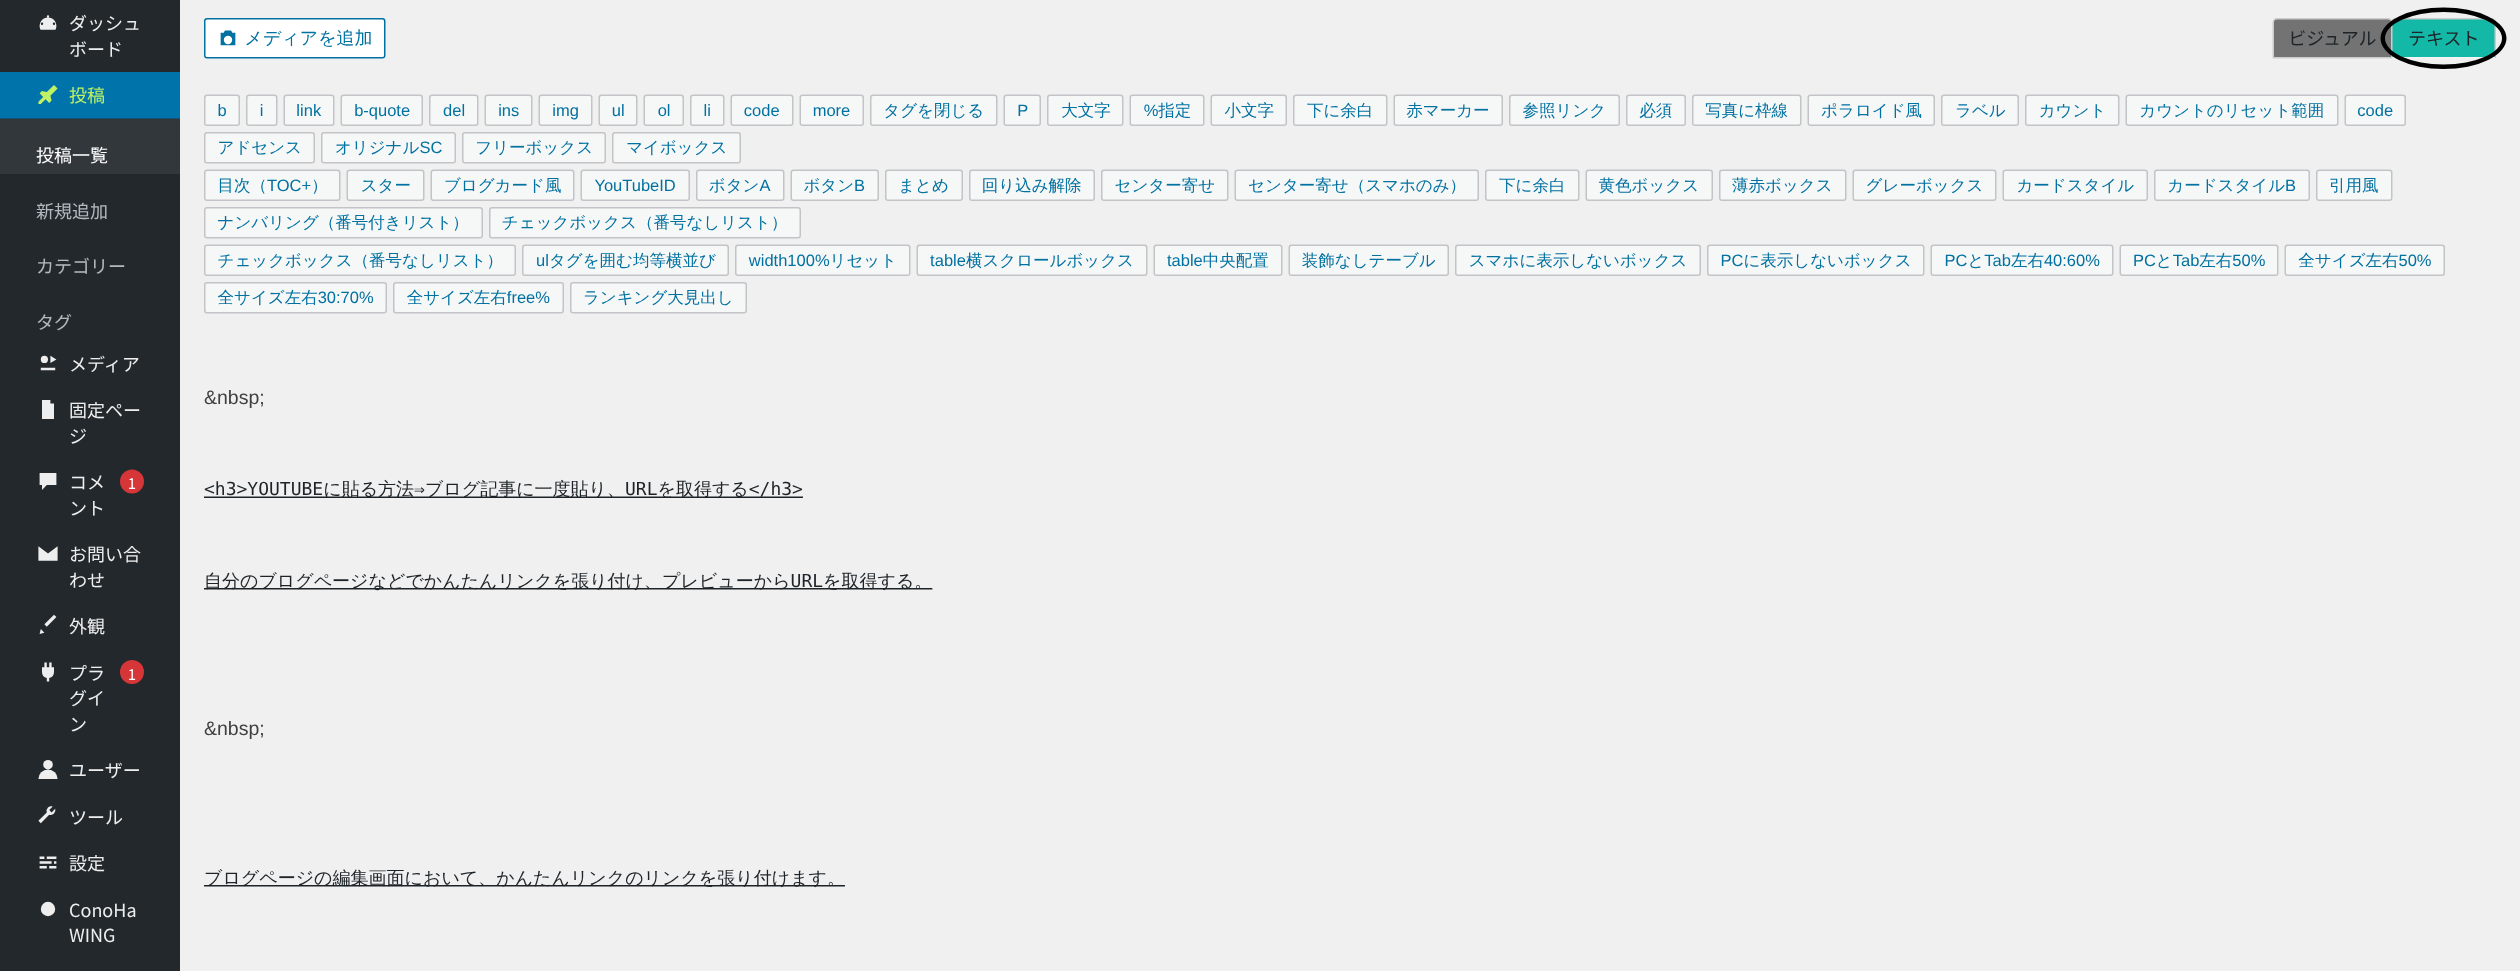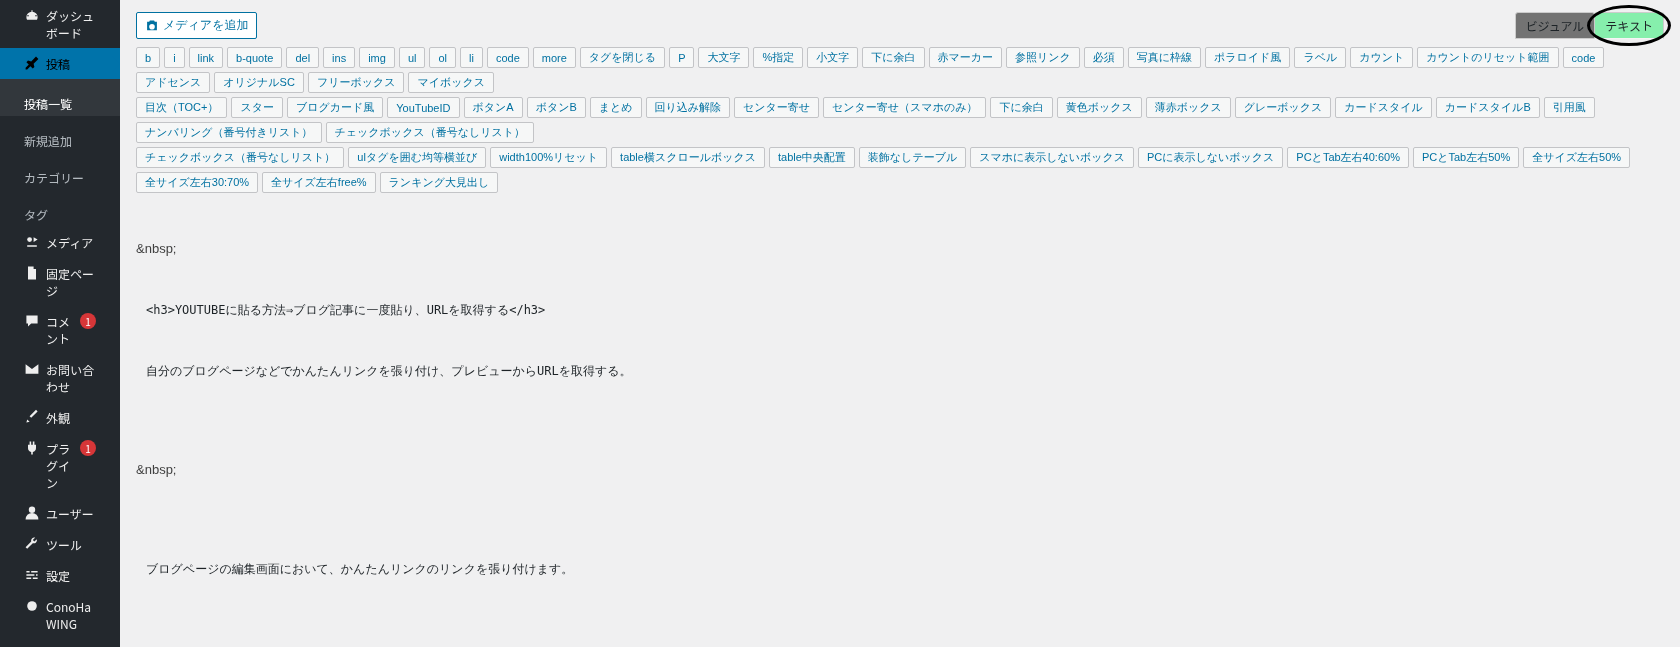--- a/index.html
+++ b/index.html
@@ -1,39 +1,39 @@
 <!DOCTYPE html>
 <html><head>
 <meta charset="utf-8">
 <style>
 * { margin:0; padding:0; box-sizing:border-box; }
 body { font-family:-apple-system,BlinkMacSystemFont,"Segoe UI","Noto Sans JP",sans-serif; font-size:13px; background:#f1f1f1; color:#1d2327; }
 .layout { display:flex; min-height:647px; }
 .sidebar { width:120px; background:#23282d; color:#eee; flex-shrink:0; }
 .sidebar-item { display:flex; align-items:flex-start; padding:7px 24px; color:#eee; cursor:pointer; font-size:12px; position:relative; }
-.sidebar-item.current { background:#0073aa; color:#000000; }
+.sidebar-item.current { background:#0073aa; color:#bef264; }
 .sidebar-item.current::after { content:''; position:absolute; right:-8px; top:50%; transform:translateY(-50%); border:8px solid transparent; border-left-color:#0073aa; }
 .sidebar-sub { padding:16px 8px 4px 24px; font-size:12px; color:rgba(240,246,252,.7); cursor:pointer; }
 .sidebar-sub.active { color:#fff; background:#32373c; }
 .sidebar-icon { width:16px; height:16px; margin-right:6px; display:inline-flex; align-items:center; justify-content:center; flex-shrink:0; }
 .badge-count { display:inline-flex; align-items:center; justify-content:center; min-width:16px; height:16px; border-radius:9px; background:#d63638; color:#fff; font-size:10px; margin-left:4px; padding:0 4px; }
 .main { flex:1; padding:12px 16px; background:#f0f0f1; overflow:auto; }
-.toolbar-row { display:flex; align-items:flex-start; margin-bottom:8px; }
+.toolbar-row { display:flex; align-items:flex-start; margin-bottom:24px; }
 .btn-outline { display:inline-flex; align-items:center; background:#fff; border:1px solid #0071a1; color:#0071a1; padding:4px 8px; border-radius:2px; cursor:pointer; font-size:12px; }
 .btn-outline svg { margin-right:4px; }
 .spacer { flex:1; }
 .tab { border:1px solid #ccc; background:#737373; padding:4px 10px; font-size:12px; cursor:pointer; border-radius:3px 3px 0 0; margin-left:-1px; }
-.tab.active { background:#86efac; border-bottom-color:#f5f5f5; }
+.tab.active { background:#14b8a6; border-bottom-color:#f5f5f5; }
 .tab.circled { position:relative; }
 .tab.circled::after { content:''; position:absolute; left:-8px; right:-8px; top:-8px; bottom:-8px; border:3px solid #000; border-radius:50%; pointer-events:none; }
 .quicktags { display:flex; flex-wrap:wrap; gap:4px; margin-bottom:4px; }
 .qt-btn { background:#f6f7f7; border:1px solid #c3c4c7; color:#0071a1; padding:2px 8px; font-size:11px; border-radius:2px; cursor:pointer; white-space:nowrap; }
 .editor { font-family:Consolas,Monaco,monospace; font-size:12px; line-height:1.6; white-space:pre-wrap; word-break:break-all; padding:4px 0; }
 .nbsp { color:#404040; font-family:Liberation Sans, sans-serif; font-size:13px; }
-.text-line { font-size:12px; margin:2px 10px; }
+.text-line { font-size:12px; margin:2px 0;text-decoration:underline; }
 </style>
 </head>
 <body>
 
 <div class="layout">
   <div class="sidebar">
     <div class="sidebar-item">
         <span class="sidebar-icon">
           <svg width="16" height="16" viewBox="0 0 20 20" fill="currentColor">
             <path d="M3.76 16h12.48A7 7 0 1 0 3.76 16zM10 4a1 1 0 1 1 0 2 1 1 0 0 1 0-2zm-5 6a1 1 0 1 1 0 2 1 1 0 0 1 0-2zm10 0a1 1 0 1 1 0 2 1 1 0 0 1 0-2z"></path>

